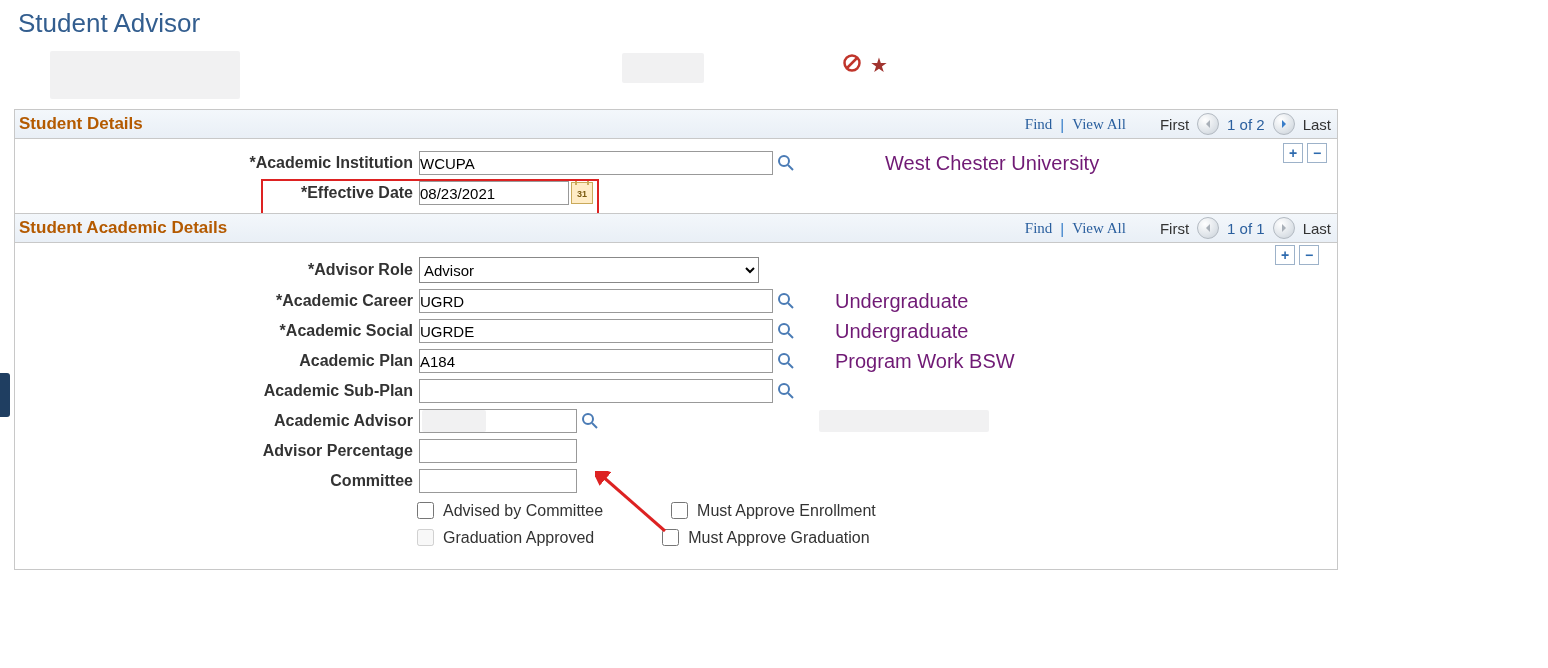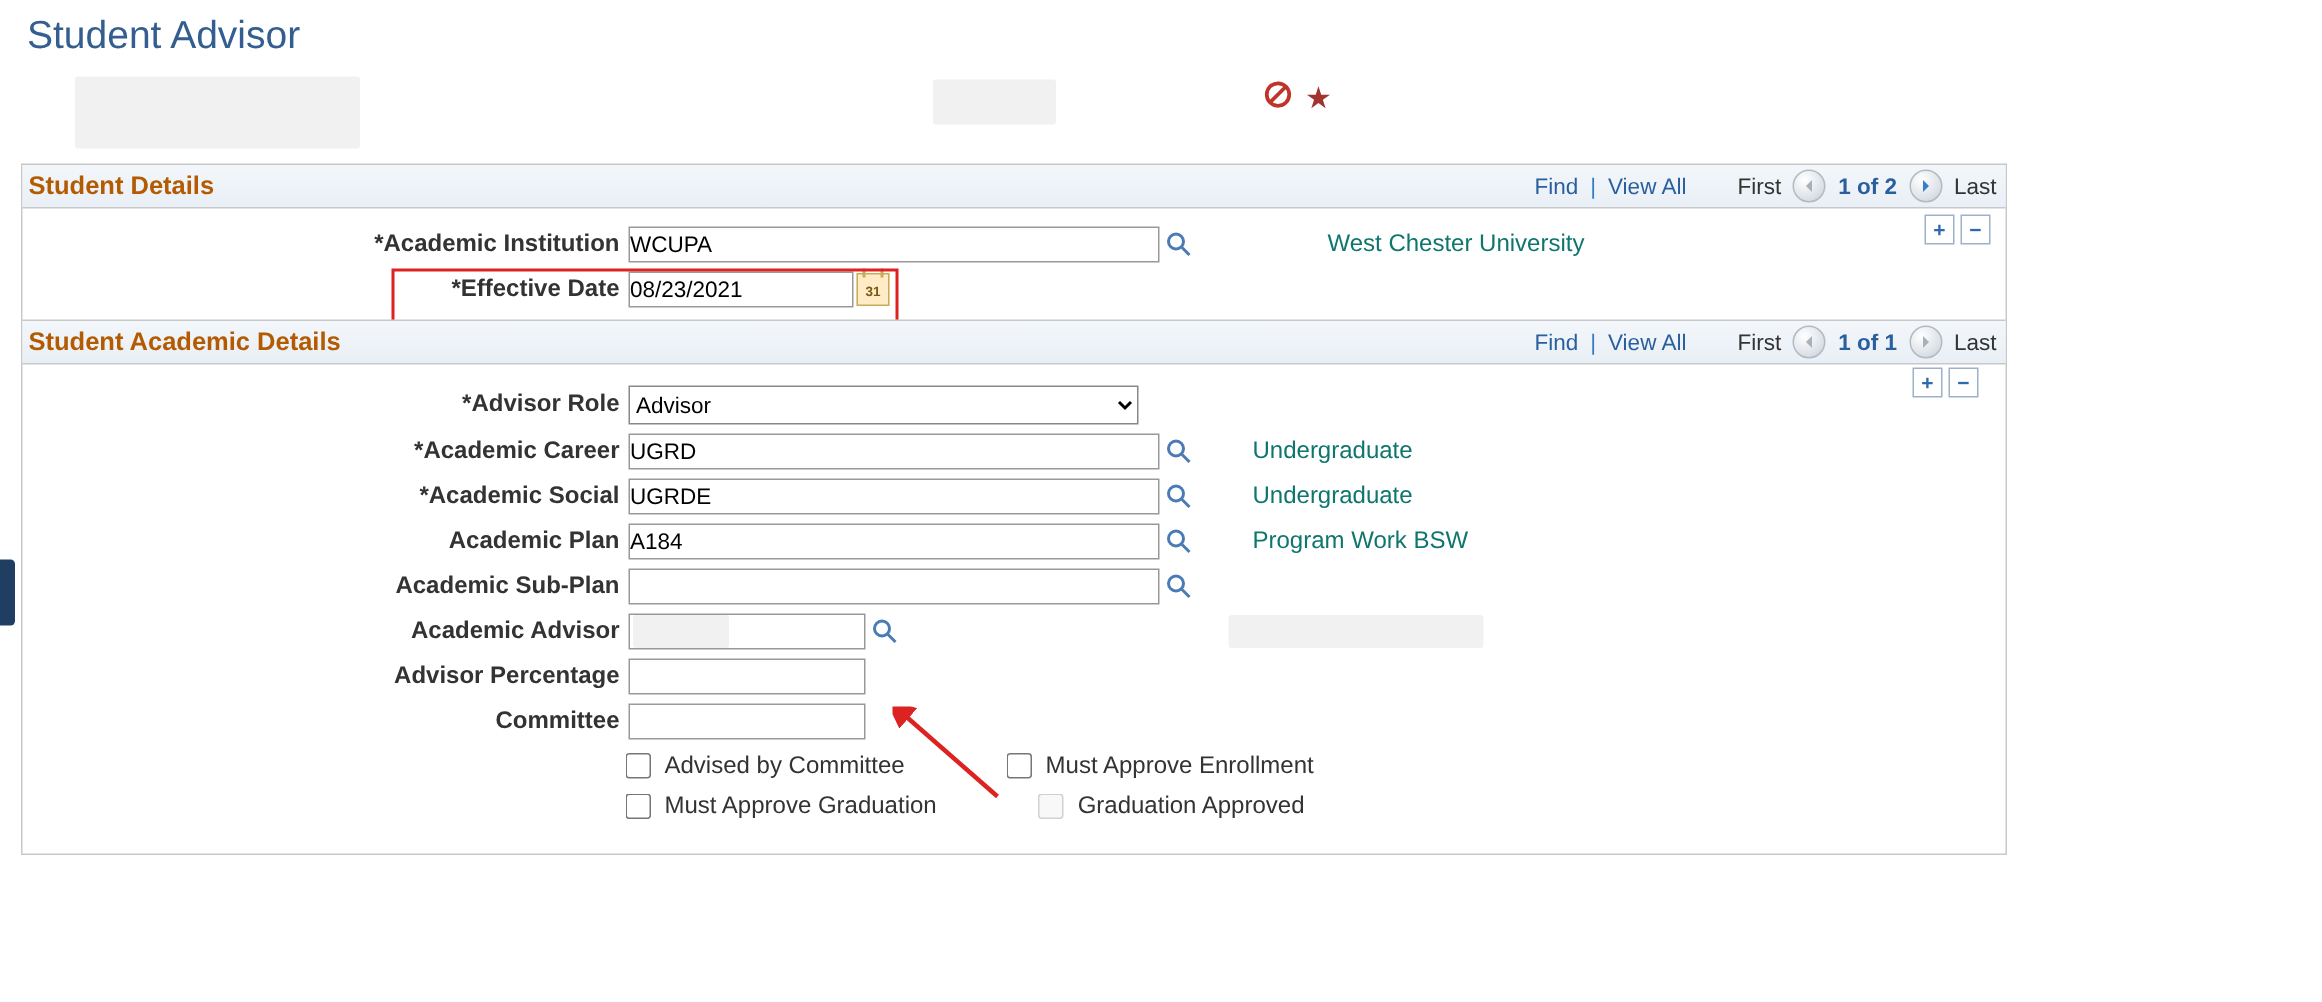--- a/index.html
+++ b/index.html
@@ -13,24 +13,24 @@
   .header-row .r2 { position:absolute; left:570px; top:2px; width:82px; height:30px; }
 
   .no-icon, .star-icon { position:absolute; top:2px; }
   .no-icon { left:790px; }
   .star-icon { left:818px; color:#a1342f; font-size:20px; }
 
   .grid { margin:0 10px 0 14px; border:1px solid #c8c8c8; }
   .grid-header { background:linear-gradient(#f3f7fb,#e9eff6); border-bottom:1px solid #c8c8c8; display:flex; align-items:center; height:28px; position:relative; }
   .grid-header .gh-title { color:#b45a00; font-weight:bold; padding-left:4px; font-size:17px; }
   .grid-nav { position:absolute; right:6px; top:0; height:28px; display:flex; align-items:center; gap:8px; font-size:15px; }
-  .grid-nav a { color:#2a5f9e; text-decoration:none; }
+  .grid-nav a { color:#2a5f9e; text-decoration:none;font-family:Liberation Serif, serif; }
   .grid-nav .sep { color:#347cc9; }
   .grid-nav .first-last { color:#333; }
-  .counter { color:#2a5f9e; font-weight:bold; }
+  .counter { color:#2a5f9e; font-weight:normal; }
   .arrow-btn { width:20px; height:20px; border-radius:50%; display:inline-flex; align-items:center; justify-content:center;
                background:radial-gradient(circle at 35% 30%, #fff, #dfe4e9 60%, #c7ced6); border:1px solid #b3bac2; }
   .arrow-btn svg { display:block; }
   .arrow-dis path { fill:#a9b0b8; }
   .arrow-on path  { fill:#3a7ec9; }
 
   .plus-minus { position:absolute; right:10px; display:flex; gap:4px; }
   .pm { width:18px; height:18px; background:#fff; border:1px solid #9db2c9; color:#2d6aae; font-weight:bold; display:inline-flex; align-items:center; justify-content:center; font-size:14px; }
 
   .body { position:relative; padding:6px 8px 20px 8px; }
@@ -41,21 +41,21 @@
   .wide { width:352px; }
 
   .lookup { width:18px; height:18px; display:inline-flex; align-items:center; justify-content:center; margin-left:4px; cursor:pointer; }
   .lookup svg { display:block; }
 
   .cal { width:20px; height:20px; display:inline-flex; align-items:center; justify-content:center; margin-left:2px; background:#ffecc6; border:1px solid #c9a95a; font-size:9px; color:#7a5a10; font-weight:bold; position:relative;}
   .cal::before{content:""; position:absolute; top:-4px; left:3px; width:2px; height:6px; background:#c9a95a;}
   .cal::after{content:""; position:absolute; top:-4px; right:3px; width:2px; height:6px; background:#c9a95a;}
   .cal span{ margin-top:1px; }
 
-  .resolved { margin-left:40px; font-size:16px; color:#0f766e; }
+  .resolved { margin-left:40px; font-size:20px; color:#701a75; }
 
   .hl-red { position:absolute; border:2px solid #d22; pointer-events:none; }
 
   .subgrid { margin:6px 0 0 0; border-top:1px solid #c8c8c8; }
   .subgrid .gh-title { font-size:17px; }
 
   .chk-row { display:flex; align-items:center; margin-left:390px; gap:14px; font-size:16px; }
   .chk { display:flex; align-items:center; gap:6px; margin-right:50px;}
   .chk input { width:17px; height:17px; }
 
@@ -261,25 +261,25 @@
               <input type="checkbox" style="">
               <span>Advised by Committee</span>
             </label>
           <label class="chk">
               <input type="checkbox" style="">
               <span>Must Approve Enrollment</span>
             </label>
         </div>
         <div class="chk-row" style="margin-top:4px;">
           <label class="chk">
+              <input type="checkbox" disabled="" style="">
+              <span>Graduation Approved</span>
+            </label>
+          <label class="chk">
               <input type="checkbox" style="">
               <span>Must Approve Graduation</span>
-            </label>
-          <label class="chk">
-              <input type="checkbox" disabled="" style="">
-              <span>Graduation Approved</span>
             </label>
         </div>
 
       </div>
     </div>
   </div>
 </div>
 
 </body></html>

